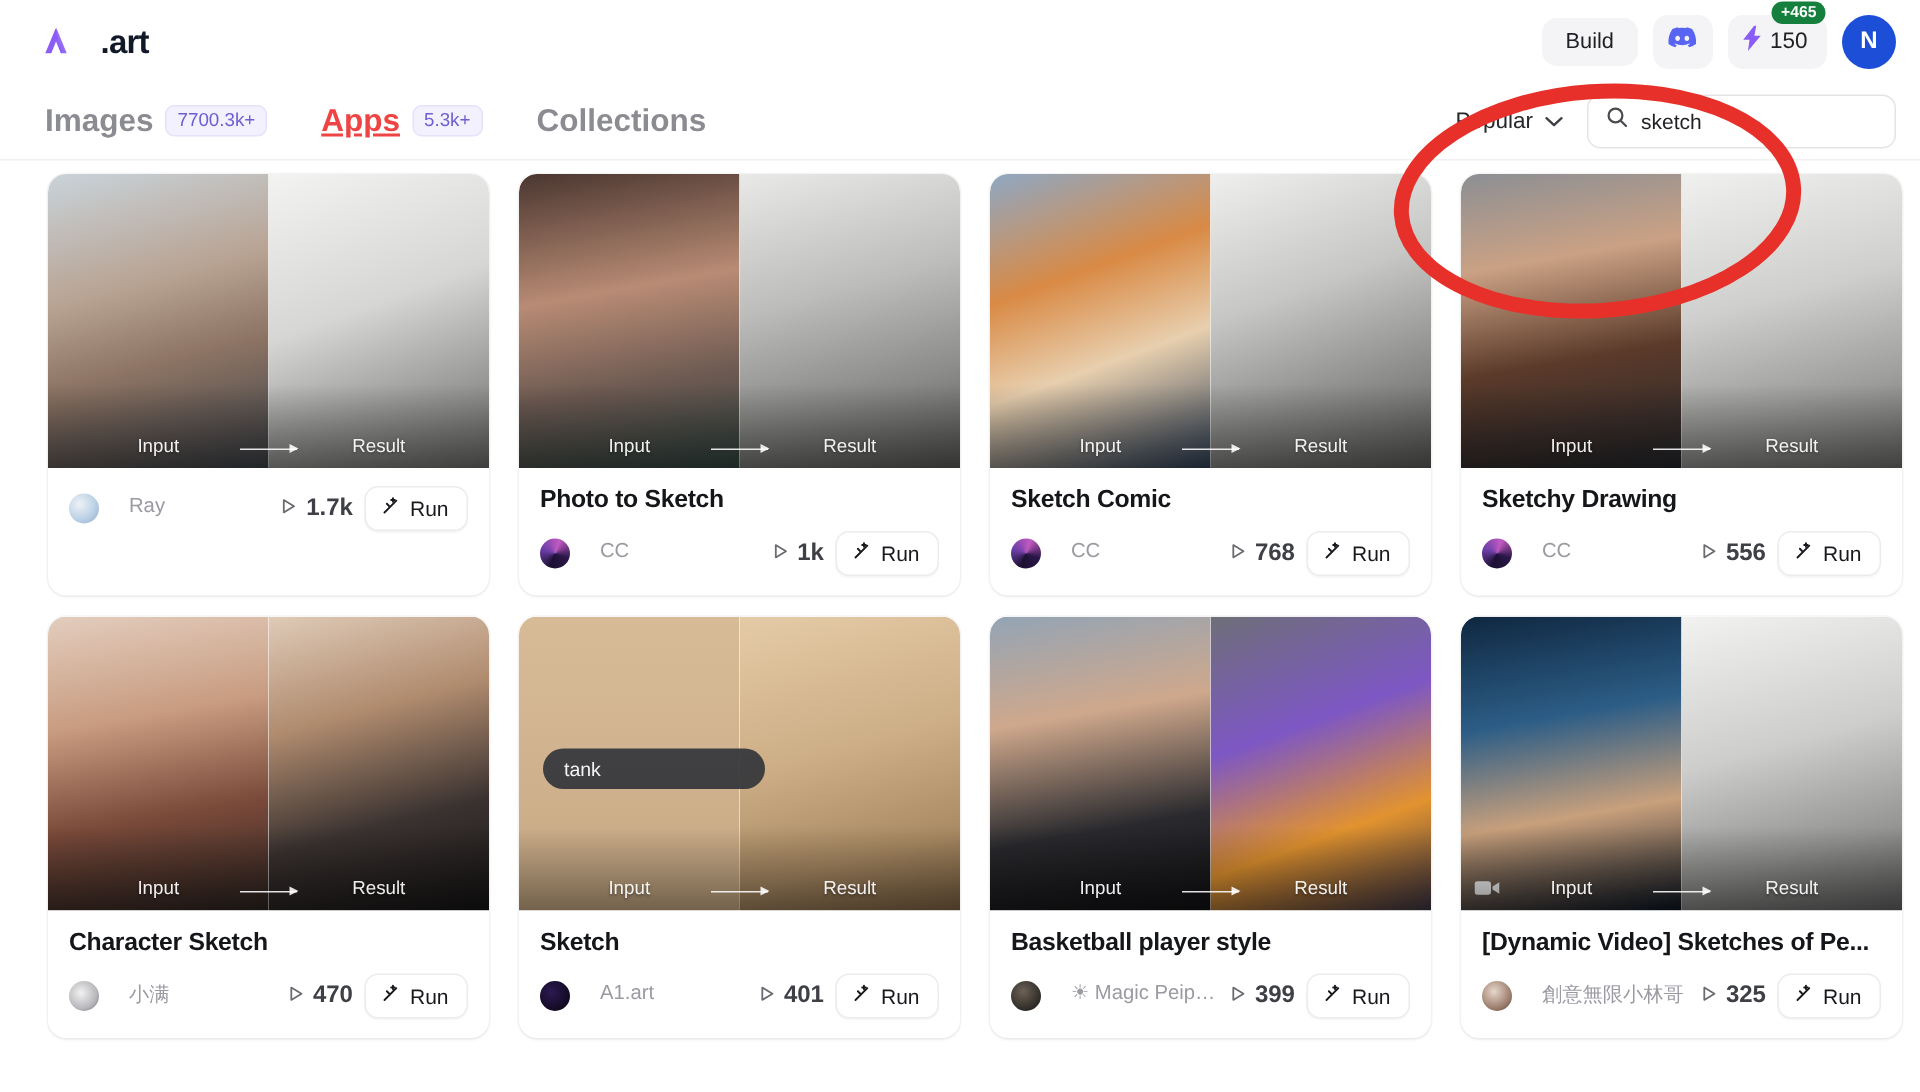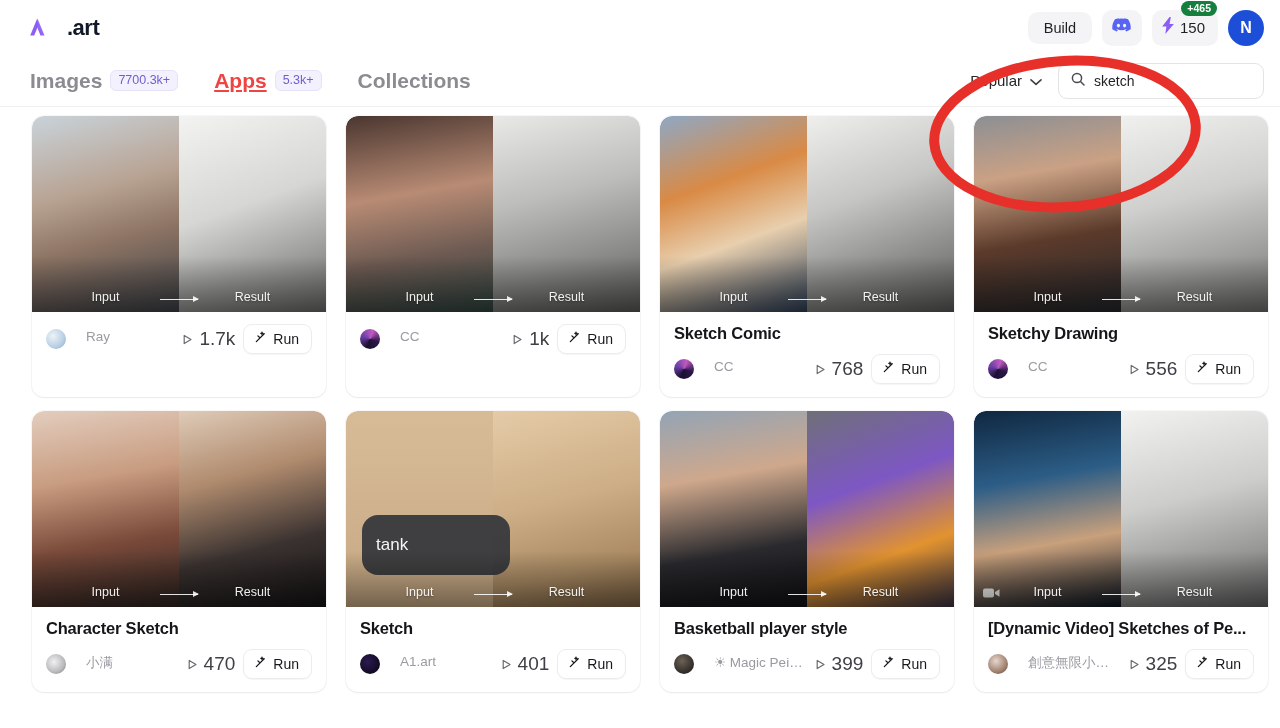--- a/index.html
+++ b/index.html
@@ -122,24 +122,24 @@
     position: absolute; left: 50%; bottom: 12px;
     transform: translateX(-50%);
     width: 38px; height: 1.5px; background: rgba(255,255,255,.88);
   }
   .strip-arrow:after {
     content: ""; position: absolute; right: -1px; top: -3px;
     border-left: 6px solid rgba(255,255,255,.88);
     border-top: 3.5px solid transparent; border-bottom: 3.5px solid transparent;
   }
   .prompt-pill {
-    position: absolute; left: 16px; top: 104px;
+    position: absolute; left: 16px; top: 88px;
     background: rgba(51,53,59,.92); color: #f3f4f6;
-    font-size: 17px; border-radius: 16px;
-    padding: 20px 14px; min-width: 148px;
+    font-size: 13px; border-radius: 16px;
+    padding: 6px 14px; min-width: 148px;
   }
   .video-badge {
     position: absolute; left: 9px; bottom: 10px;
     width: 17px; height: 12px; opacity: .95;
   }
 
   .card-body { padding: 12px 14px 13px 14px; }
   .card-title {
     font-size: 16.5px; font-weight: 700; color: #15161a;
     letter-spacing: -0.2px; white-space: nowrap;
@@ -151,21 +151,21 @@
     width: 20px; height: 20px; border-radius: 50%;
     flex: 0 0 20px; overflow: hidden;
   }
   .author-name {
     font-size: 13.5px; color: #9a9aa2;
     white-space: nowrap; overflow: hidden; text-overflow: ellipsis;
     max-width: 135px;
   }
   .runs {
     margin-left: auto; display: flex; align-items: center; gap: 6px;
-    font-size: 19px; color: #3f4046; font-weight: 400;
+    font-size: 16px; color: #3f4046; font-weight: 700;
     white-space: nowrap;
   }
   .run-btn {
     display: flex; align-items: center; gap: 6px;
     background: #fff; border: 1px solid #ececee; border-radius: 9px;
     padding: 6px 12px 6px 10px; font-size: 14px; color: #18191d;
     font-weight: 400; cursor: pointer; font-family: inherit;
     box-shadow: 0 1px 1px rgba(16,18,27,.04);
   }
 
@@ -311,20 +311,21 @@
         <span class="ph" style="background:linear-gradient(165deg,#e9e9e7 0%,#bdbdbb 40%,#8a8a88 72%,#585856 100%)"></span>
       </div>
 
       <div class="media-strip">
         <span class="strip-label">Input</span>
         <span class="strip-label">Result</span>
         <span class="strip-arrow"></span>
       </div>
     </div>
     <div class="card-body">
+      <div class="card-title">Photo to Sketch</div>
       <div class="card-meta">
         <span class="author">
           <span class="author-avatar" style="background:conic-gradient(from 200deg,#1b1030,#6d3fa8,#c05ac0,#2a1648,#1b1030)"></span>
           <span class="author-name">CC</span>
         </span>
         <span class="runs">
           <span>
             <svg width="11" height="11" viewBox="0 0 11 11" fill="none" stroke="#6b6c72" stroke-width="1.2" stroke-linejoin="round">
                 <path d="M2.2 1.4 9 5.5 2.2 9.6z"></path>
               </svg>

